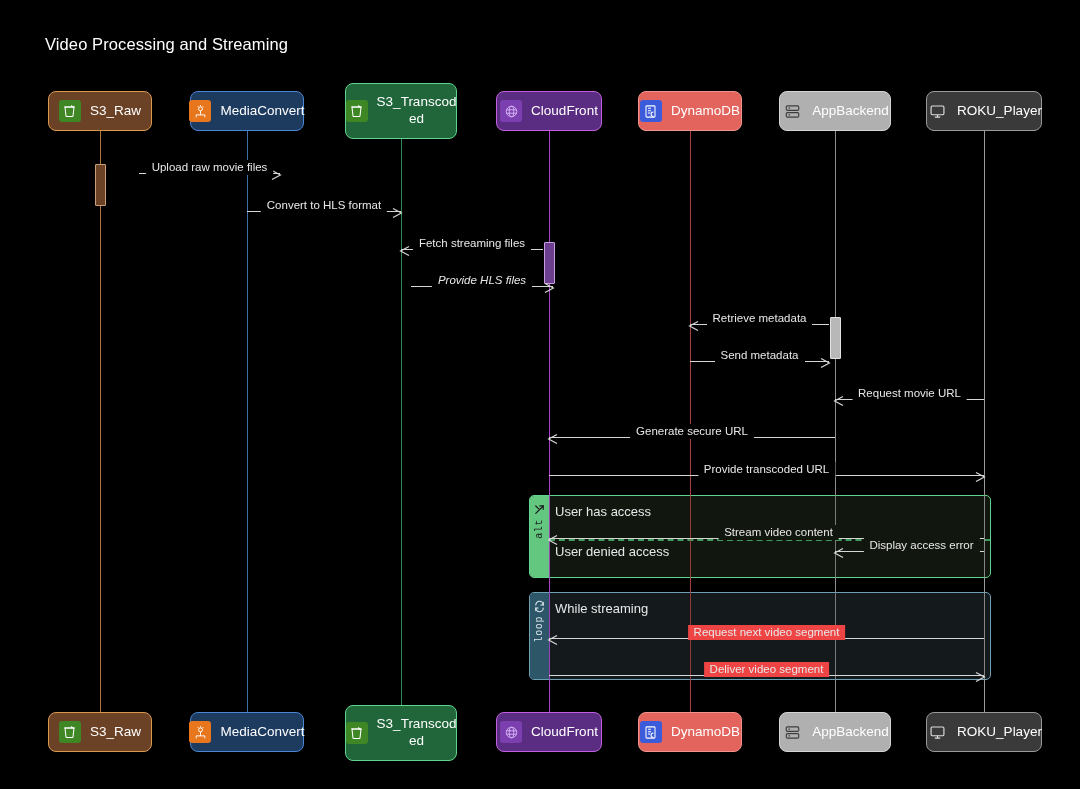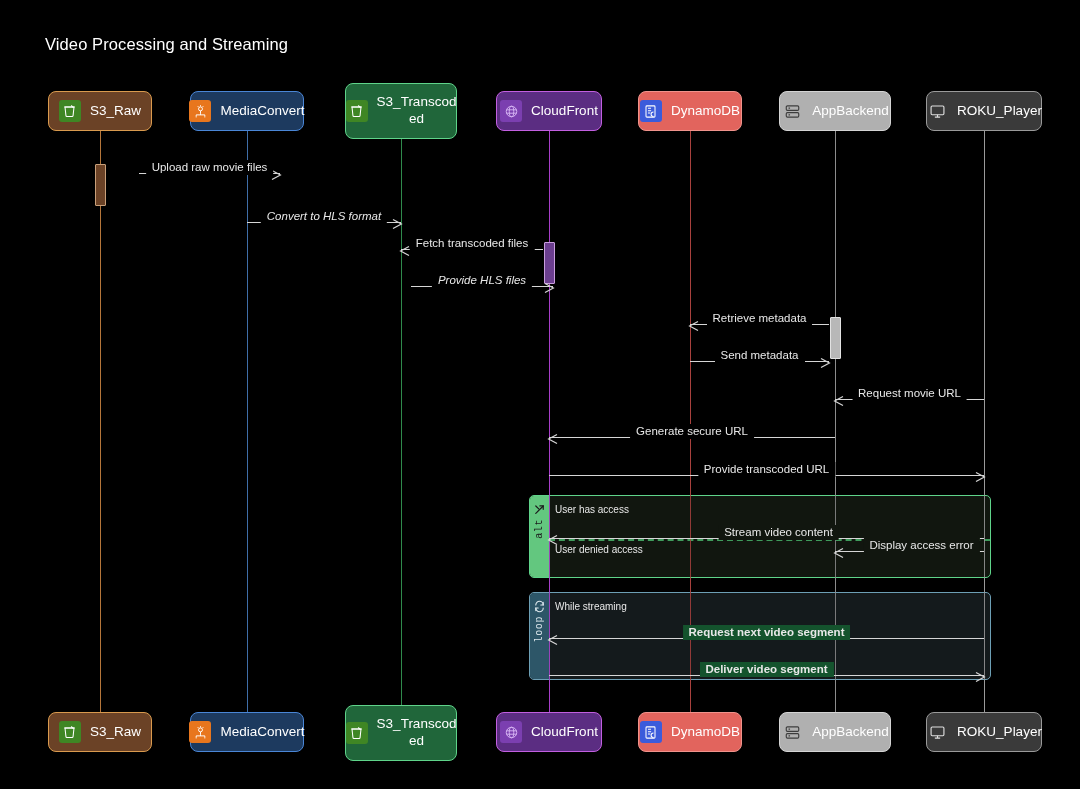--- a/index.html
+++ b/index.html
@@ -91,21 +91,21 @@
     top: 0;
     left: 50%;
     transform: translateX(-50%);
     background: #000000;
     padding: 0 6px;
     font-size: 11.5px;
     color: #e8e8e8;
     white-space: nowrap;
     line-height: 15px;
   }
-  .msg.inblock .mlabel { background: #14532d; font-weight: bold; }
+  .msg.inblock .mlabel { background: #ef4444; }
   .msg.inalt .mlabel { background: #11160f; margin-left: 12px; }
   
   .msg .ahsvg { position: absolute; top: 7px; }
   .msg.to-right .ahsvg { right: -2px; }
   .msg.to-left  .ahsvg { left: -2px; }
 
   
   .fragment {
     position: absolute;
     box-sizing: border-box;
@@ -129,21 +129,21 @@
   .frag-tab .tab-text {
     font-size: 10px;
     color: #1b1b1b;
     writing-mode: vertical-rl;
     transform: rotate(180deg);
     letter-spacing: 0.6px;
     font-family: "Liberation Mono", monospace;
   }
   .frag-cond {
     position: absolute;
-    font-size: 10px;
+    font-size: 13px;
     color: #e8e8e8;
     white-space: nowrap;
   }
   .frag-divider {
     position: absolute;
     left: 19px; right: 0;
     height: 0;
     border-top-width: 2px;
     border-top-style: dashed;
   }
@@ -209,33 +209,33 @@
       <div class="activation" style="left: 830px; top: 317px; height: 42px; background: rgb(184, 184, 184); border-color: rgb(226, 226, 226);"></div>
     </div>
   <div id="layer-messages" style="position: relative; z-index: 4;">
       <div class="msg to-right" style="left: 106px; top: 160px; width: 141px; margin-left: 33px;">
         <div class="mline"></div>
         <div class="ahsvg"><svg width="11" height="12" viewBox="0 0 11 12">
             <path d="M1 1.5L9.4 6L1 10.5" fill="none" stroke="#d6d6d6" stroke-width="1.2"></path>
           </svg></div>
         <div class="mlabel">Upload raw movie files</div>
       </div>
-      <div class="msg to-right" style="left: 247px; top: 209px; width: 154px; font-style: italic;">
+      <div class="msg to-right" style="left: 247px; top: 198px; width: 154px;">
         <div class="mline"></div>
         <div class="ahsvg"><svg width="11" height="12" viewBox="0 0 11 12">
             <path d="M1 1.5L9.4 6L1 10.5" fill="none" stroke="#d6d6d6" stroke-width="1.2"></path>
           </svg></div>
         <div class="mlabel">Convert to HLS format</div>
       </div>
       <div class="msg to-left" style="left: 401px; top: 236px; width: 142px;">
         <div class="mline"></div>
         <div class="ahsvg"><svg width="11" height="12" viewBox="0 0 11 12">
             <path d="M10 1.5L1.6 6L10 10.5" fill="none" stroke="#d6d6d6" stroke-width="1.2"></path>
           </svg></div>
-        <div class="mlabel">Fetch transcoded files</div>
+        <div class="mlabel">Fetch streaming files</div>
       </div>
       <div class="msg to-right" style="left: 411px; top: 273px; width: 142px; font-style: italic;">
         <div class="mline"></div>
         <div class="ahsvg"><svg width="11" height="12" viewBox="0 0 11 12">
             <path d="M1 1.5L9.4 6L1 10.5" fill="none" stroke="#d6d6d6" stroke-width="1.2"></path>
           </svg></div>
         <div class="mlabel">Provide HLS files</div>
       </div>
       <div class="msg to-left" style="left: 690px; top: 311px; width: 139px; text-decoration: underline;">
         <div class="mline"></div>

